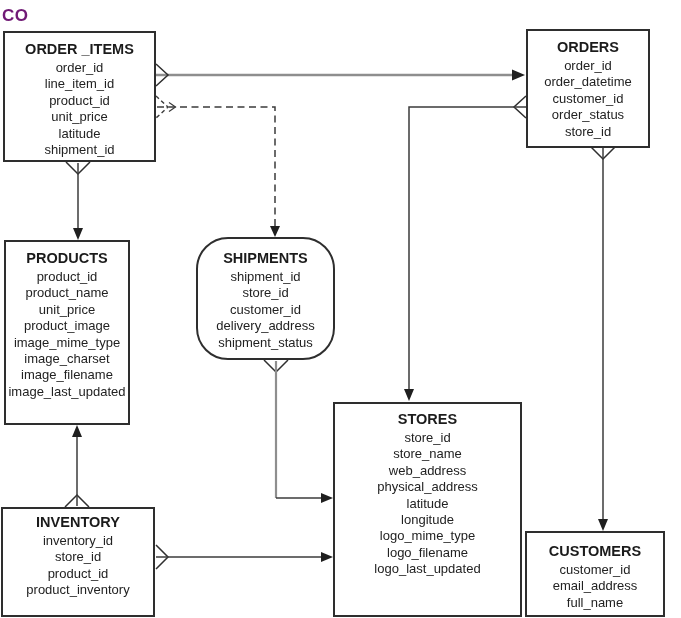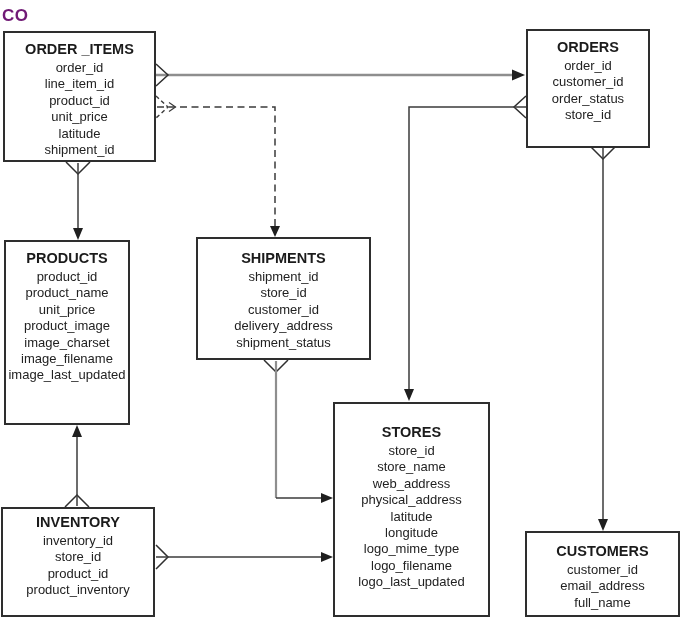--- a/index.html
+++ b/index.html
@@ -123,66 +123,68 @@
     <div class="field">line_item_id</div>
     <div class="field">product_id</div>
     <div class="field">unit_price</div>
     <div class="field">latitude</div>
     <div class="field">shipment_id</div>
   </div>
 
   <div class="entity" style="left:526px; top:29px; width:124px; height:119px; padding-top:7px;">
     <span class="entity-title">ORDERS</span>
     <div class="field">order_id</div>
+    <div class="field">order_datetime</div>
     <div class="field">customer_id</div>
     <div class="field">order_status</div>
     <div class="field">store_id</div>
   </div>
 
   <div class="entity" style="left:4px; top:240px; width:126px; height:185px; padding-top:7px;">
     <span class="entity-title">PRODUCTS</span>
     <div class="field">product_id</div>
     <div class="field">product_name</div>
     <div class="field">unit_price</div>
     <div class="field">product_image</div>
+    <div class="field">image_mime_type</div>
     <div class="field">image_charset</div>
     <div class="field">image_filename</div>
     <div class="field">image_last_updated</div>
   </div>
 
-  <div class="entity" style="left:196px; top:237px; width:175px; height:123px; padding-top:10px;">
+  <div class="entity" style="left:196px; top:237px; width:139px; height:123px; padding-top:10px;border-radius:32px;">
     <span class="entity-title">SHIPMENTS</span>
     <div class="field">shipment_id</div>
     <div class="field">store_id</div>
     <div class="field">customer_id</div>
     <div class="field">delivery_address</div>
     <div class="field">shipment_status</div>
   </div>
 
-  <div class="entity" style="left:333px; top:402px; width:157px; height:215px; padding-top:19px;">
+  <div class="entity" style="left:333px; top:402px; width:189px; height:215px; padding-top:6px;">
     <span class="entity-title">STORES</span>
     <div class="field">store_id</div>
     <div class="field">store_name</div>
     <div class="field">web_address</div>
     <div class="field">physical_address</div>
     <div class="field">latitude</div>
     <div class="field">longitude</div>
     <div class="field">logo_mime_type</div>
     <div class="field">logo_filename</div>
     <div class="field">logo_last_updated</div>
   </div>
 
   <div class="entity" style="left:1px; top:507px; width:154px; height:110px; padding-top:4px;">
     <span class="entity-title">INVENTORY</span>
     <div class="field">inventory_id</div>
     <div class="field">store_id</div>
     <div class="field">product_id</div>
     <div class="field">product_inventory</div>
   </div>
 
-  <div class="entity" style="left:525px; top:531px; width:155px; height:86px; padding-top:9px;">
+  <div class="entity" style="left:525px; top:531px; width:140px; height:86px; padding-top:9px;">
     <span class="entity-title">CUSTOMERS</span>
     <div class="field">customer_id</div>
     <div class="field">email_address</div>
     <div class="field">full_name</div>
   </div>
 
 </div>
 
 </body></html>

